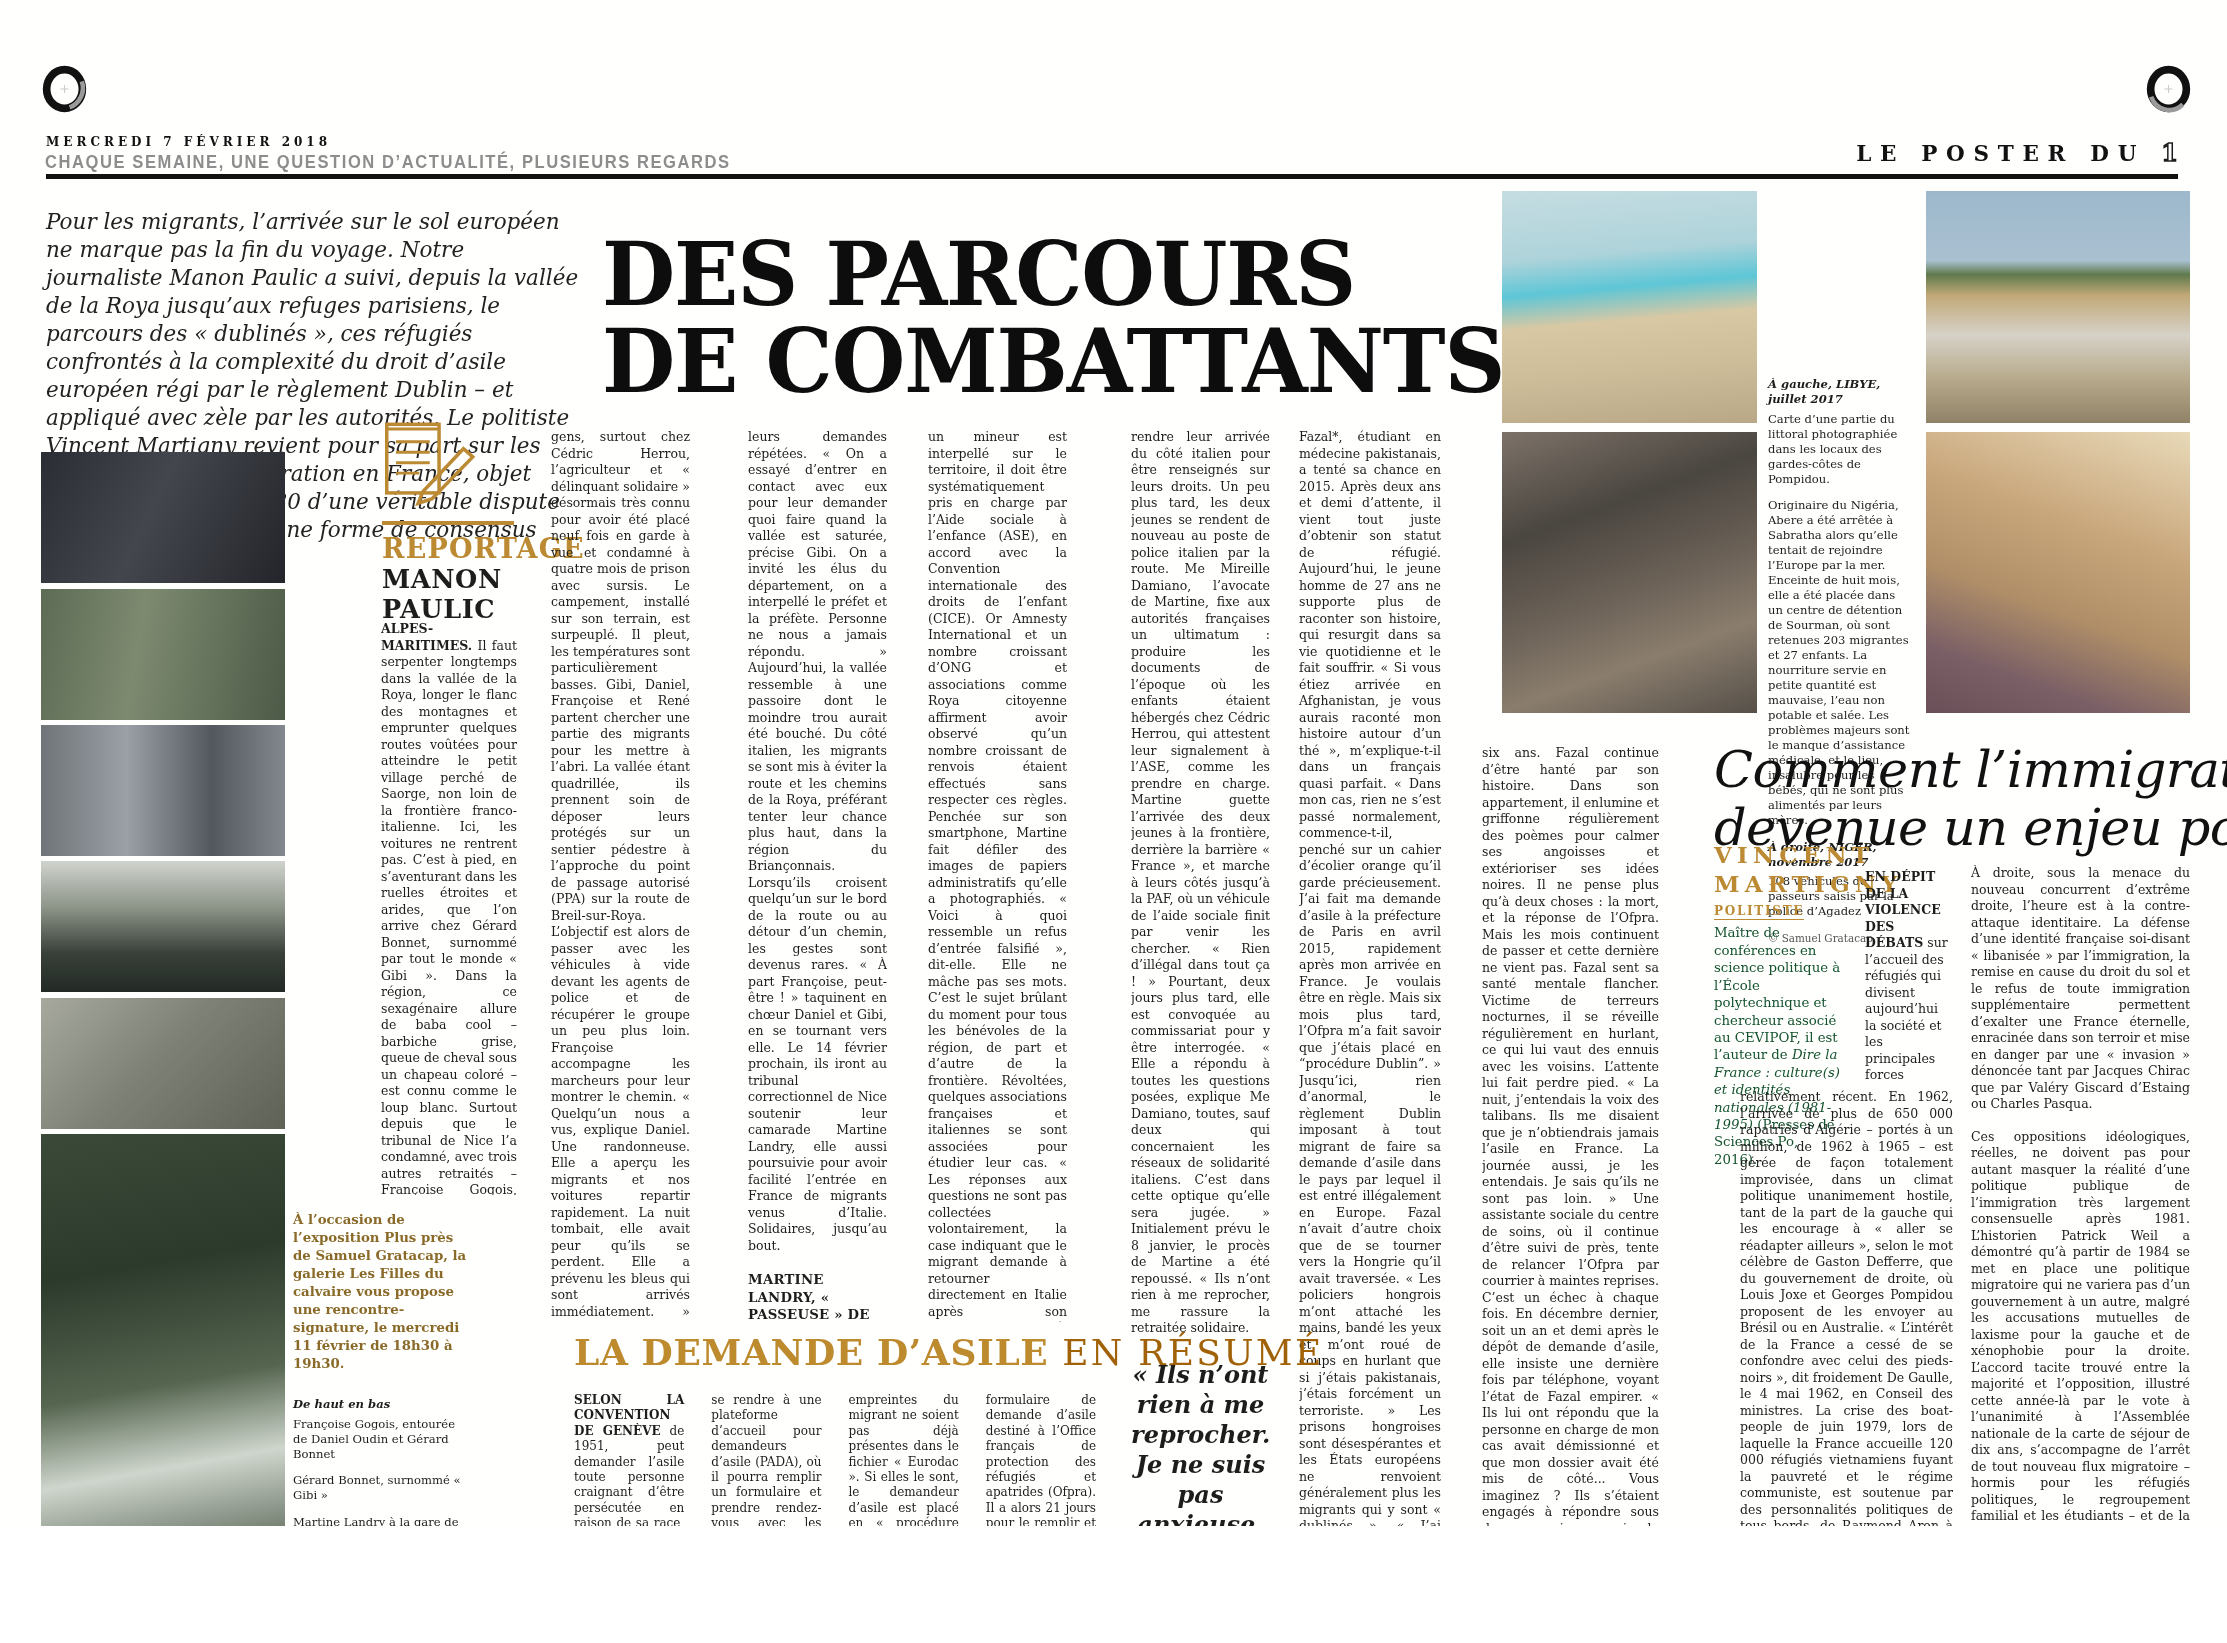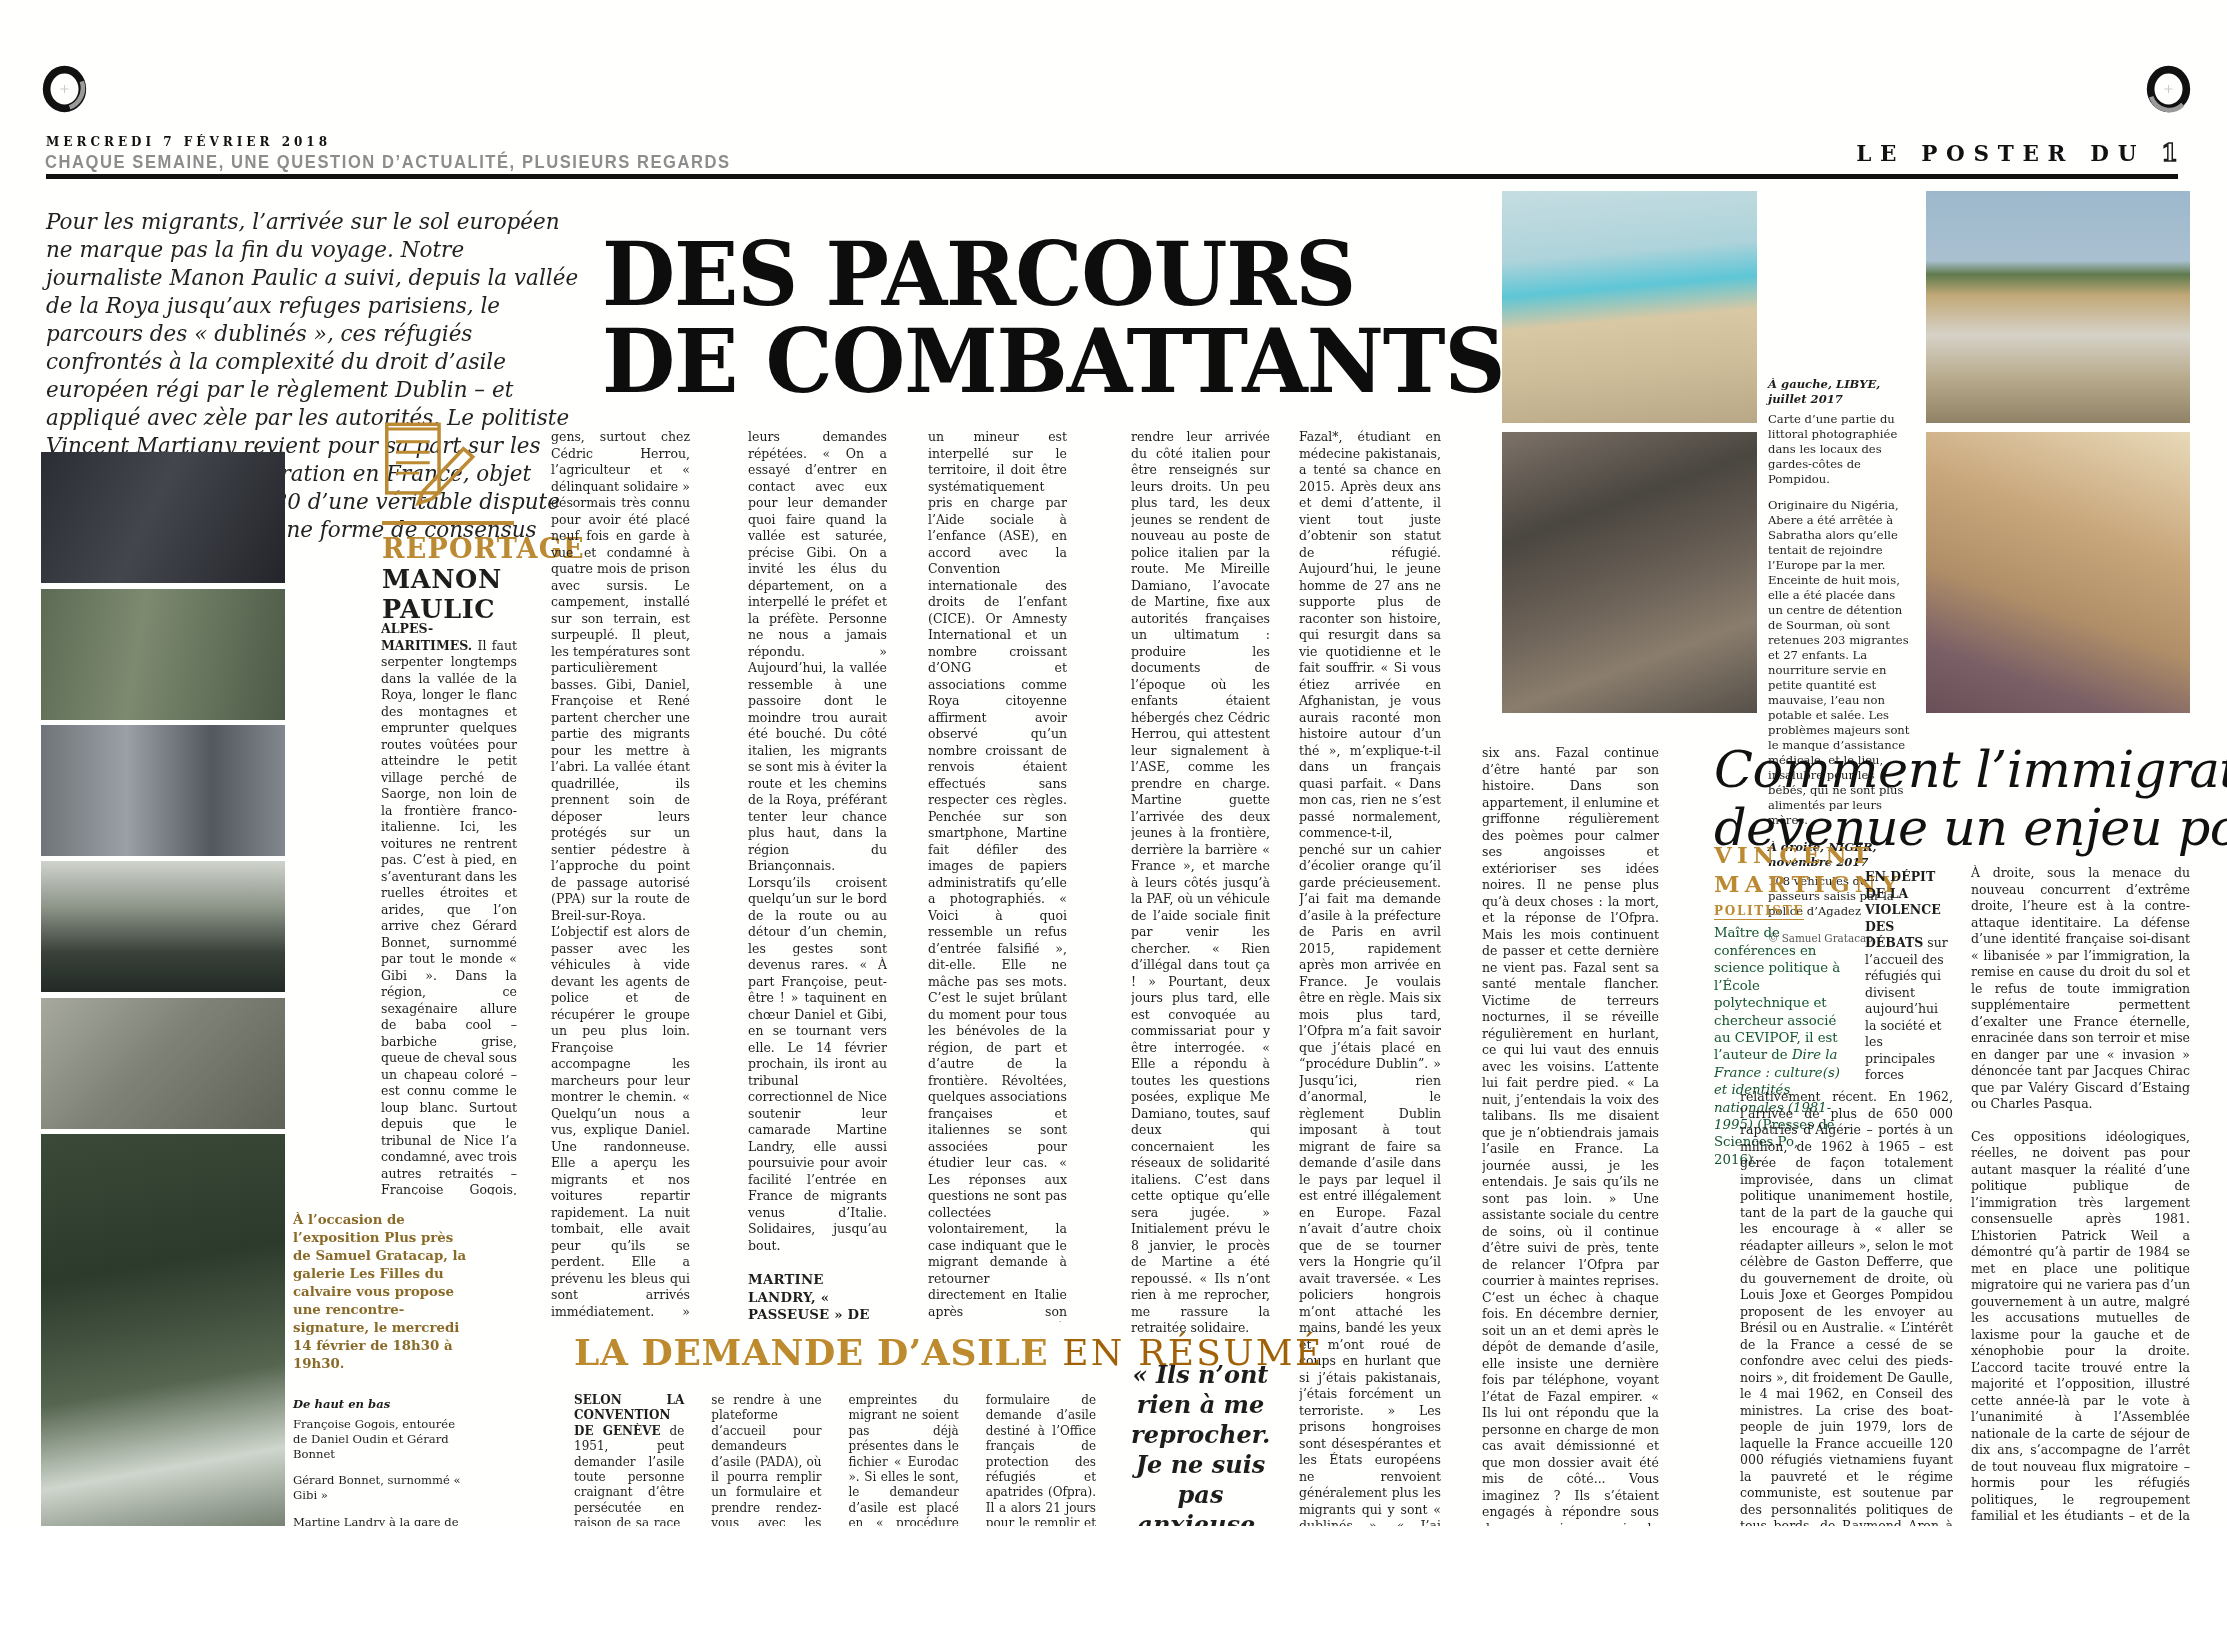--- a/index.html
+++ b/index.html
@@ -85,21 +85,21 @@
     <div class="kicker-author">MANON PAULIC</div>
   </div>
 
   <div class="photo" style="left:41px;top:452px;width:244px;height:131px;background:linear-gradient(115deg,#2a2d33 0%,#43464c 45%,#23252b 100%);"></div>
   <div class="photo" style="left:41px;top:589px;width:244px;height:131px;background:linear-gradient(100deg,#5d6b55 0%,#7d8a70 40%,#4c5a47 100%);"></div>
   <div class="photo" style="left:41px;top:725px;width:244px;height:131px;background:linear-gradient(90deg,#6f7478 0%,#9aa0a6 35%,#53585e 70%,#83888e 100%);"></div>
   <div class="photo" style="left:41px;top:861px;width:244px;height:131px;background:linear-gradient(180deg,#cfd3cd 0%,#8e9589 35%,#39413a 70%,#232a25 100%);"></div>
   <div class="photo" style="left:41px;top:998px;width:244px;height:131px;background:linear-gradient(135deg,#a7a99e 0%,#7f8377 45%,#5d6156 100%);"></div>
   <div class="photo" style="left:41px;top:1134px;width:244px;height:452px;background:linear-gradient(170deg,#3b4a38 0%,#2c3a2c 30%,#55654f 55%,#cfd6cd 72%,#33402f 100%);"></div>
 
-  <div class="abs expo" style="left:293px;top:1211px;width:174px;">À l’occasion de l’exposition Plus près de Samuel Gratacap, la galerie Les Filles du calvaire vous propose une rencontre-signature, le mercredi 14 février de 18h30 à 19h30.</div>
+  <div class="abs expo" style="left:293px;top:1211px;width:174px;">À l’occasion de l’exposition Plus près de Samuel Gratacap, la galerie Les Filles du calvaire vous propose une rencontre-signature, le mercredi 11 février de 18h30 à 19h30.</div>
   <div class="abs cap" style="left:293px;top:1397px;width:174px;">
     <p class="cap-head">De haut en bas</p>
     <p>Françoise Gogois, entourée de Daniel Oudin et Gérard Bonnet</p>
     <p>Gérard Bonnet, surnommé « Gibi »</p>
     <p>Martine Landry à la gare de Menton</p>
     <p>Crête de la vallée de la Roya</p>
     <p>Sentier pédestre menant de Fanghetto (Italie) à Libre, hameau de Breil-sur-Roya (France)</p>
 
   </div>
 

